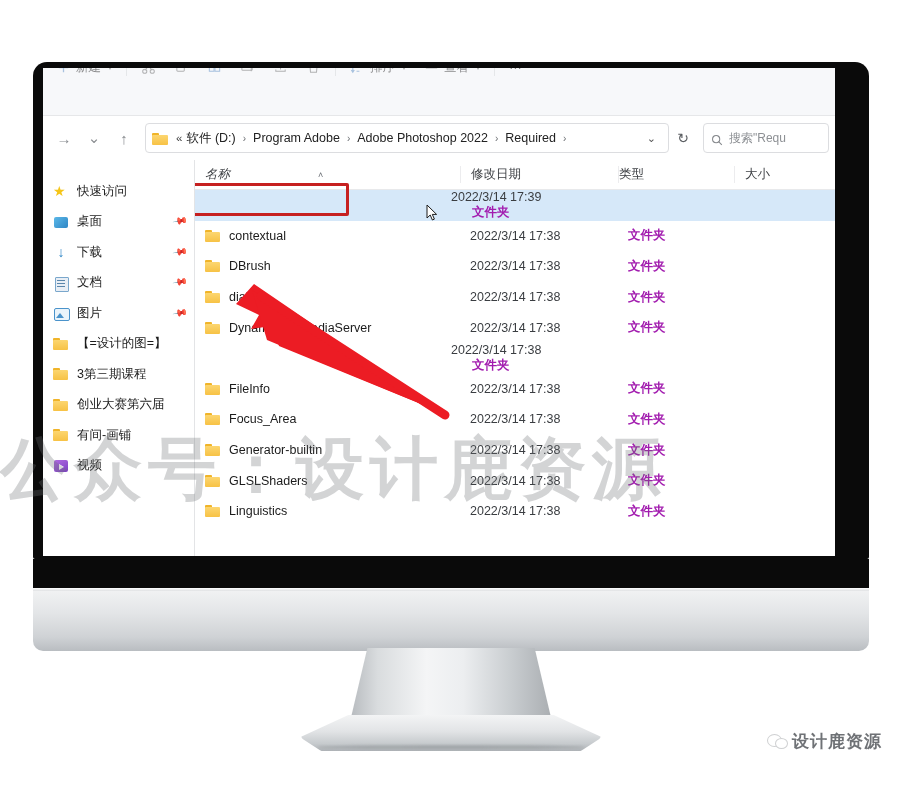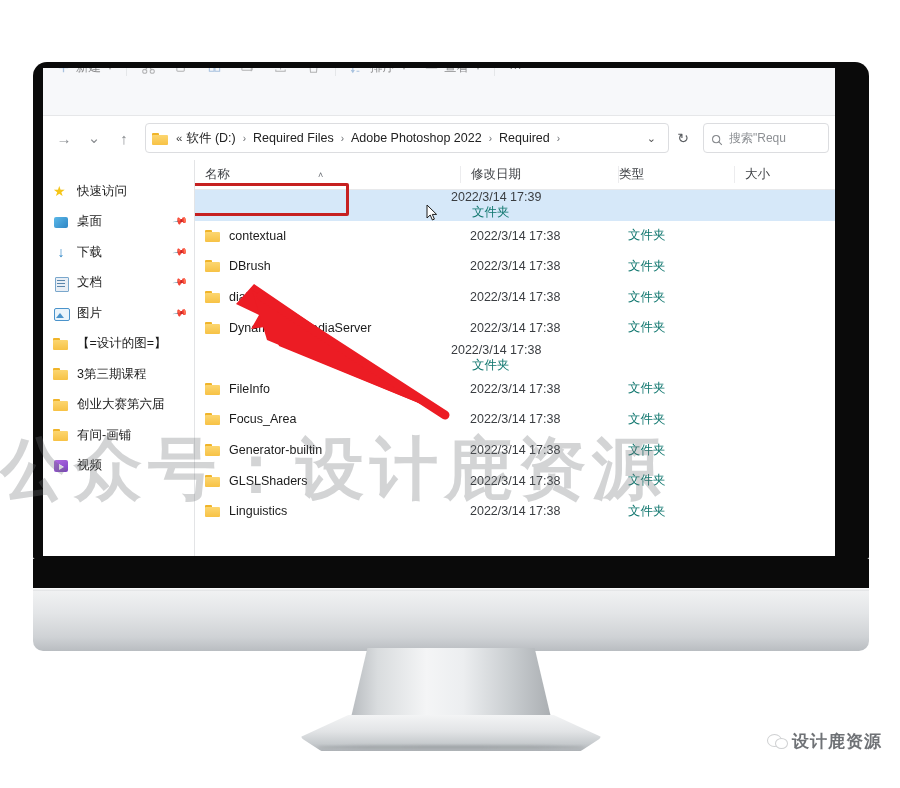--- a/index.html
+++ b/index.html
@@ -150,35 +150,35 @@
 
   .pane-divider { width:1px; background:#e3e4e6; flex:0 0 1px; }
 
   .filepane { flex:1; background:#fff; position:relative; overflow:hidden; }
   .col-head {
     display:flex; align-items:center; height:30px;
     border-bottom:1px solid #e8e9eb; font-size:12.5px; color:#3c3f43;
     padding-left:10px;
   }
   .col-head > div { position:relative; }
-  .ch-name { width:255px; display:flex; align-items:center; }
+  .ch-name { width:255px; display:flex; align-items:center;font-style:italic; }
   .ch-caret { font-size:9px; color:#6e7278; margin-left:88px; }
   .ch-date { width:158px; border-left:1px solid #ececee; padding-left:10px; }
   .ch-type { width:116px; border-left:1px solid #ececee; }
   .ch-size { width:88px; border-left:1px solid #ececee; padding-left:10px; }
 
   .rows { position:relative; }
   .row {
     display:flex; align-items:center; height:30.6px;
     font-size:12.5px; color:#1b1b1b; padding-left:10px;
   }
   .row.selected { background:#d6e8f9; }
   .cell-name { width:255px; display:flex; align-items:center; gap:8px; white-space:nowrap; overflow:hidden;}
   .cell-date { width:158px; padding-left:10px; color:#3a3d41; }
-  .cell-type { width:116px; padding-left:10px; color:#0f766e; }
+  .cell-type { width:116px; padding-left:10px; color:#a21caf;font-weight:bold; }
   .cell-size { width:100px; padding-left:10px; }
 
   
   .cursor { position:absolute; left:231px; top:14px; width:12px; height:18px; z-index:8;}
 
   
   .red-box {
     position:absolute; left:-4px; top:-7px; width:158px; height:33px;
     border:3.5px solid #c62020; border-radius:2px; z-index:9; pointer-events:none;
   }
@@ -312,21 +312,21 @@
     <div class="addressbar">
       <div class="nav-btn">→</div>
       <div class="nav-btn">⌄</div>
       <div class="nav-btn">↑</div>
 
       <div class="crumbbar">
         <span class="crumb-folder"></span>
         <span class="crumb-dd">«</span>
         <span class="crumb">软件 (D:)</span>
         <span class="crumb-sep">›</span>
-        <span class="crumb">Required Files</span>
+        <span class="crumb">Program Adobe</span>
         <span class="crumb-sep">›</span>
         <span class="crumb">Adobe Photoshop 2022</span>
         <span class="crumb-sep">›</span>
         <span class="crumb">Required</span>
         <span class="crumb-sep">›</span>
         <span class="crumb-caret">⌄</span>
       </div>
 
       <div class="refresh-btn">↻</div>
 

